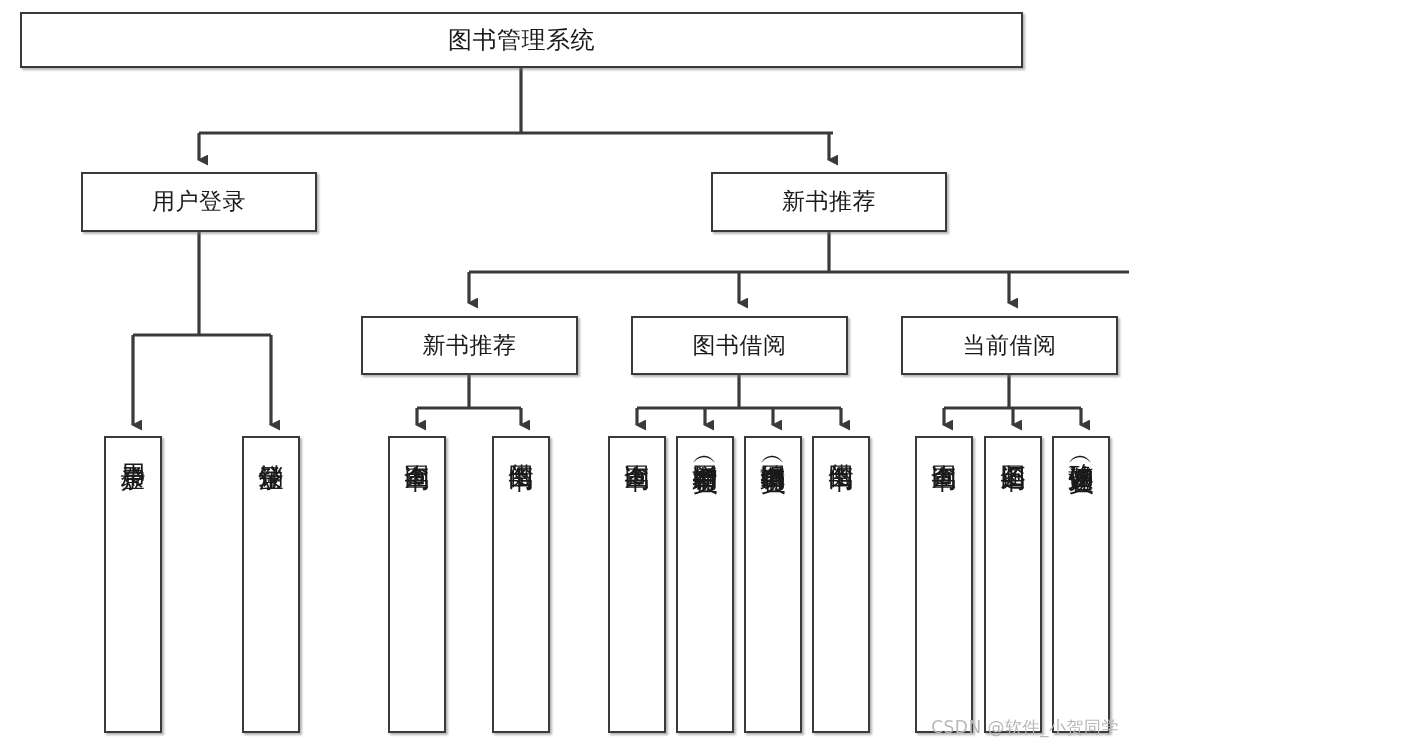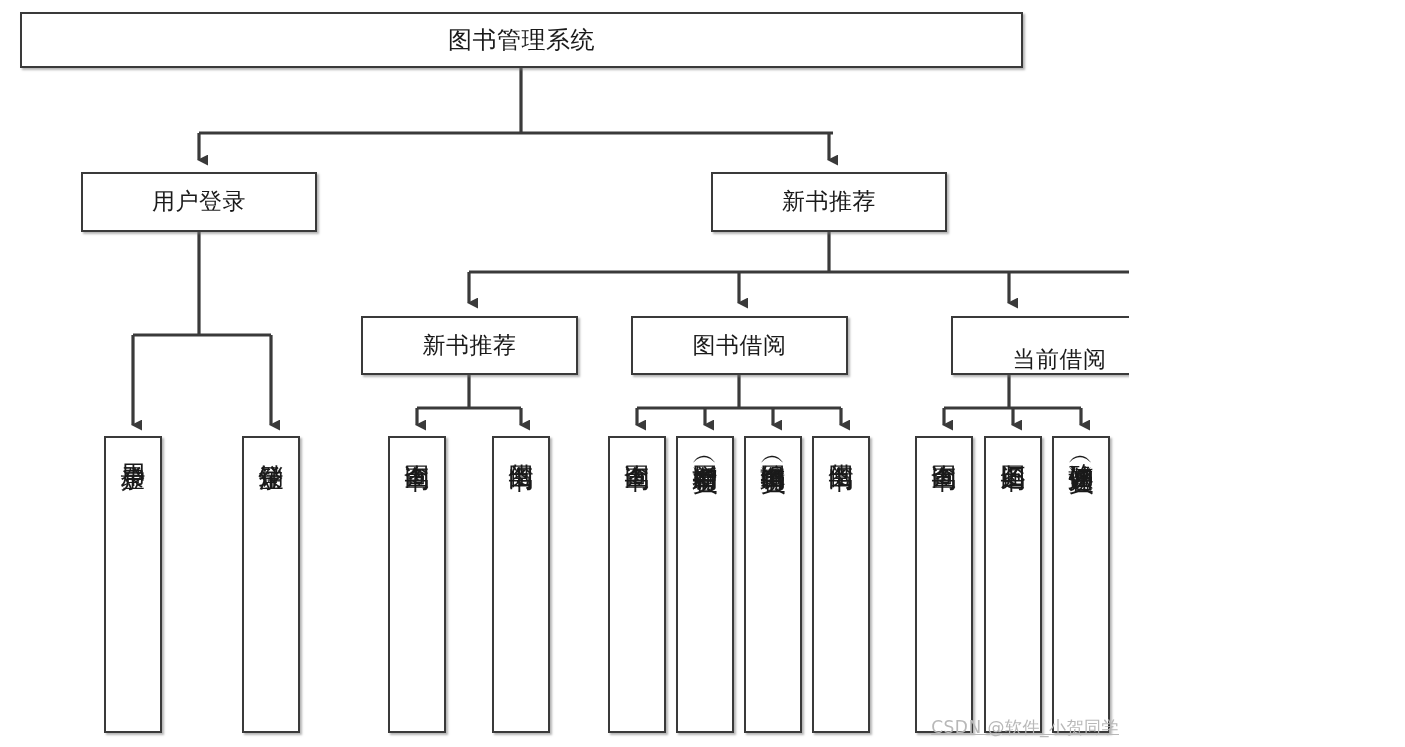--- a/index.html
+++ b/index.html
@@ -63,21 +63,20 @@
     white-space: nowrap;
   }
   .watermark {
     position: absolute;
     right: 10px;
     bottom: 8px;
     font-size: 17px;
     color: #b8b8b8;
     white-space: nowrap;
     letter-spacing: 0.5px;
-    text-decoration: underline;
   }
 </style>
 </head>
 <body>
 
 <div id="canvas">
 
   <svg id="edges" viewBox="0 0 1405 747">
     <defs>
       <marker id="arrow" markerWidth="12" markerHeight="12" refX="5.5" refY="9.2" orient="auto" markerUnits="userSpaceOnUse">
@@ -138,21 +137,21 @@
   <div class="node horiz" style="left:711px; top:172px; width:236px; height:60px;">
     <span class="label">新书推荐</span>
   </div>
 
   <div class="node horiz" style="left:361px; top:316px; width:217px; height:59px;">
     <span class="label">新书推荐</span>
   </div>
   <div class="node horiz" style="left:631px; top:316px; width:217px; height:59px;">
     <span class="label">图书借阅</span>
   </div>
-  <div class="node horiz" style="left:951px; top:316px; width:217px; height:59px;align-items:flex-end;">
+  <div class="node horiz" style="left:901px; top:316px; width:217px; height:59px;">
     <span class="label">当前借阅</span>
   </div>
 
   <div class="node vert" style="left:104px; top:436px; width:58px; height:297px;">
     <span class="label">用户登录</span>
   </div>
   <div class="node vert" style="left:242px; top:436px; width:58px; height:297px;">
     <span class="label">注销登录</span>
   </div>
 

